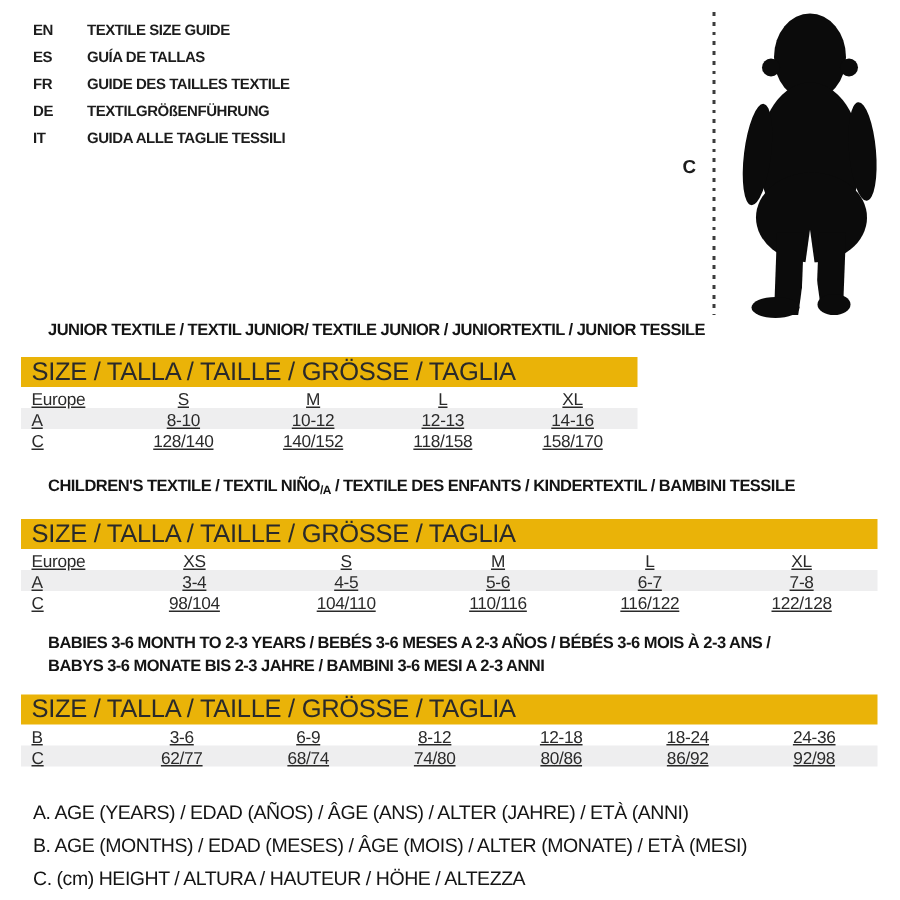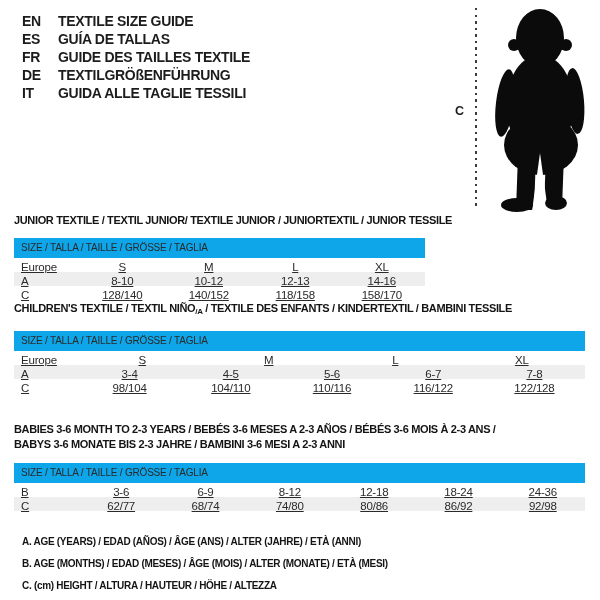--- a/index.html
+++ b/index.html
@@ -1,53 +1,53 @@
 <!DOCTYPE html>
 <html><head>
 <meta charset="utf-8">
 <style>
   html,body{margin:0;padding:0;background:#fff;}
   .canvas{position:relative;width:600px;height:600px;background:#ffffff;overflow:hidden;
           font-family:"Liberation Sans","DejaVu Sans",sans-serif;color:#1c1c1c;}
 
   
   .lang-block{position:absolute;left:22px;top:12px;}
-  .lang-row{display:flex;height:18px;line-height:18px;font-weight:700;font-size:14px;letter-spacing:-0.3px;}
+  .lang-row{display:flex;height:18px;line-height:18px;font-weight:700;font-size:10px;letter-spacing:-0.3px;}
   .lang-code{width:36px;}
   .lang-label{white-space:nowrap;}
 
   
   .dotline{position:absolute;left:475px;top:8px;width:2px;height:202px;
            background:repeating-linear-gradient(to bottom,#3c3c3c 0 2.5px,transparent 2.5px 6.5px);}
   .c-label{position:absolute;left:455px;top:104px;font-weight:700;font-size:12.5px;}
   .baby-svg{position:absolute;left:480px;top:5px;}
 
   
   .section{position:absolute;left:14px;}
   .sec-junior{top:213px;}
-  .sec-children{top:301px;}
+  .sec-children{top:317px;}
   .sec-babies{top:422px;}
-  .tbl-title{margin-left:0;font-weight:700;font-size:11px;letter-spacing:-0.35px;color:#141414;
+  .tbl-title{margin-left:18px;font-weight:700;font-size:11px;letter-spacing:-0.35px;color:#141414;
              white-space:nowrap;line-height:15px;}
   .tbl-title .subbed{font-size:8px;vertical-align:-2px;}
   .w-narrow{width:411px;}
   .w-wide{width:571px;}
   .tbl{margin-top:10px;}
   .sec-children .tbl{margin-top:12px;}
   .sec-babies .tbl{margin-top:11px;}
-  .tbl-header{background:#0ea5e9;height:20px;line-height:20px;padding-left:7px;
-              font-size:10px;letter-spacing:-0.2px;color:#2a2a2a;}
+  .tbl-header{background:#eab308;height:20px;line-height:20px;padding-left:7px;
+              font-size:17px;letter-spacing:-0.2px;color:#2a2a2a;}
   .tr{display:flex;height:14px;line-height:18px;font-size:11.5px;letter-spacing:-0.2px;color:#2a2a2a;text-decoration:underline;}
   .tr.shaded{background:#eeeeef;}
   .td.label{width:65px;padding-left:7px;box-sizing:border-box;}
   .td.cell{flex:1;text-align:center;}
 
   
   .footnotes{position:absolute;left:22px;top:531px;}
-  .fn-line{height:22px;line-height:22px;font-weight:700;font-size:10px;letter-spacing:-0.3px;
+  .fn-line{height:22px;line-height:22px;font-weight:400;font-size:13px;letter-spacing:-0.3px;
            white-space:nowrap;color:#141414;}
 </style>
 </head>
 <body>
 
 <div class="canvas">
 
   <div class="lang-block" id="lang-list">
       <div class="lang-row">
         <span class="lang-code">EN</span>
@@ -120,20 +120,21 @@
     </div>
   </div>
 
   <div class="section sec-children">
     <div class="tbl-title"><span>CHILDREN'S TEXTILE / TEXTIL NIÑO</span><span class="subbed">/A</span><span> / TEXTILE DES ENFANTS / KINDERTEXTIL / BAMBINI TESSILE</span></div>
     <div class="tbl w-wide">
       <div class="tbl-header">SIZE / TALLA / TAILLE / GRÖSSE / TAGLIA</div>
       <div class="tbl-body">
           <div class="tr">
             <div class="td label">Europe</div>
+            <div class="td cell">XS</div>
             <div class="td cell">S</div>
             <div class="td cell">M</div>
             <div class="td cell">L</div>
             <div class="td cell">XL</div>
           </div>
           <div class="tr shaded">
             <div class="td label">A</div>
             <div class="td cell">3-4</div>
             <div class="td cell">4-5</div>
             <div class="td cell">5-6</div>

